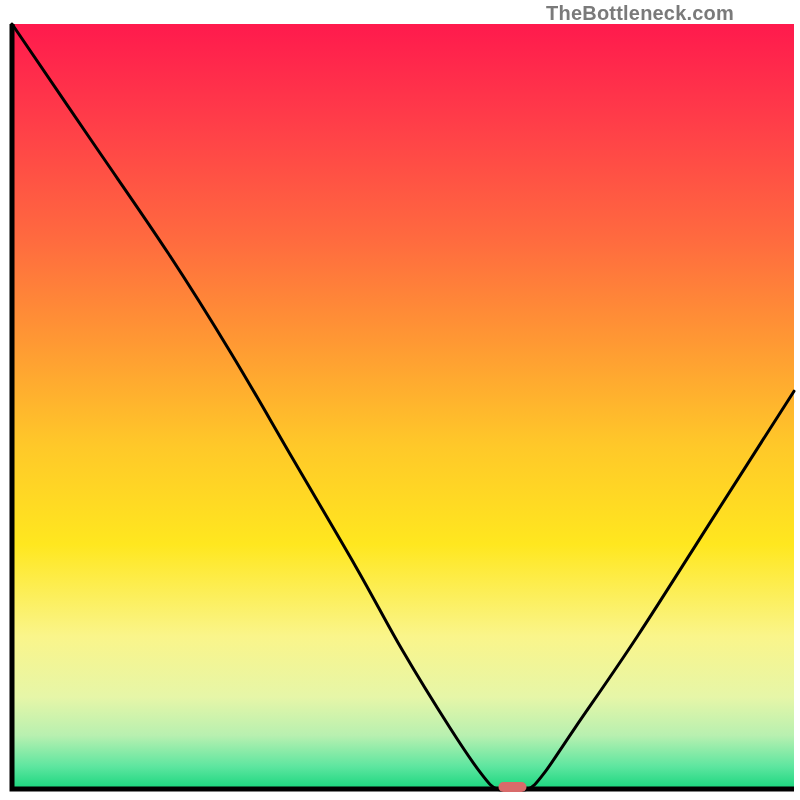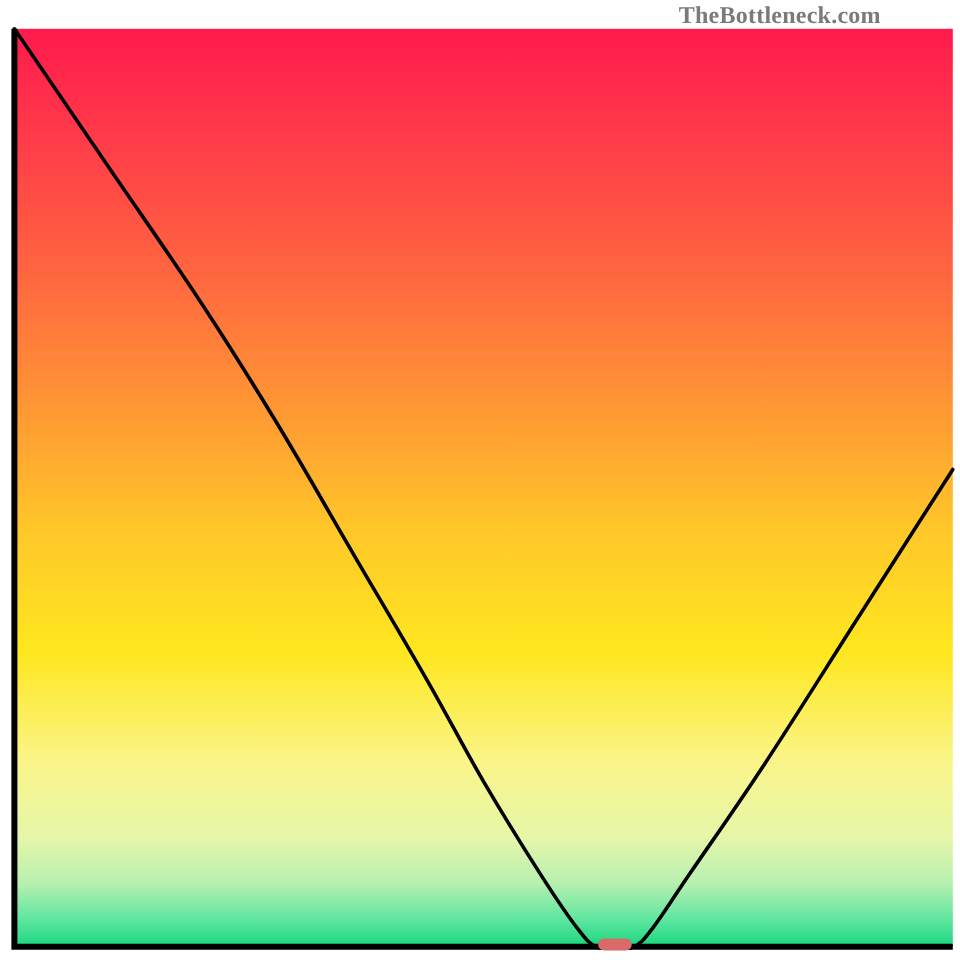--- a/index.html
+++ b/index.html
@@ -8,21 +8,20 @@
     width: 800px;
     height: 800px;
     background: #ffffff;
     font-family: Arial, Helvetica, sans-serif;
     overflow: hidden;
   }
   .canvas {
     position: relative;
     width: 740px;
     height: 800px;
-    font-family: Liberation Serif, serif;
   }
   .watermark {
     position: absolute;
     top: 2px;
     right: 6px;
     font-size: 20px;
     font-weight: 600;
     color: #7a7a7a;
     letter-spacing: 0.2px;
   }

